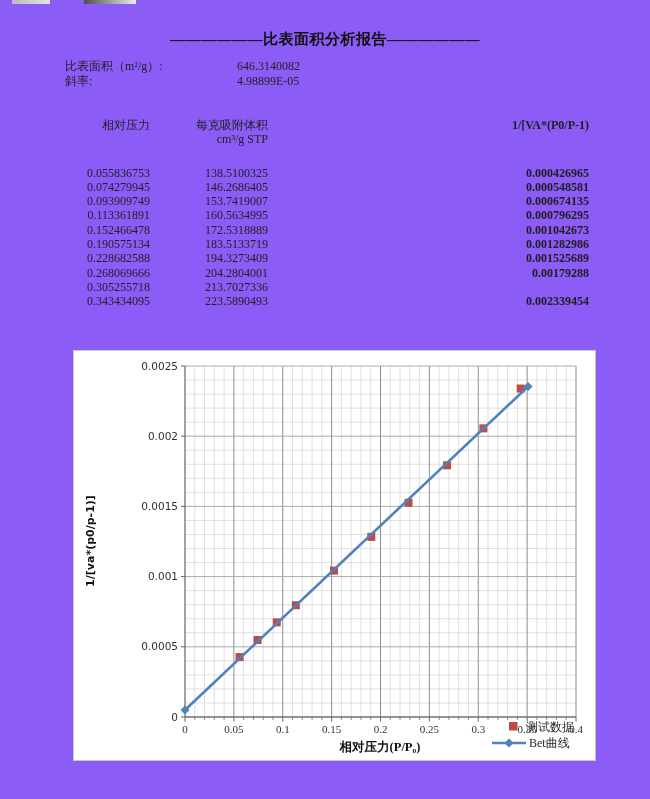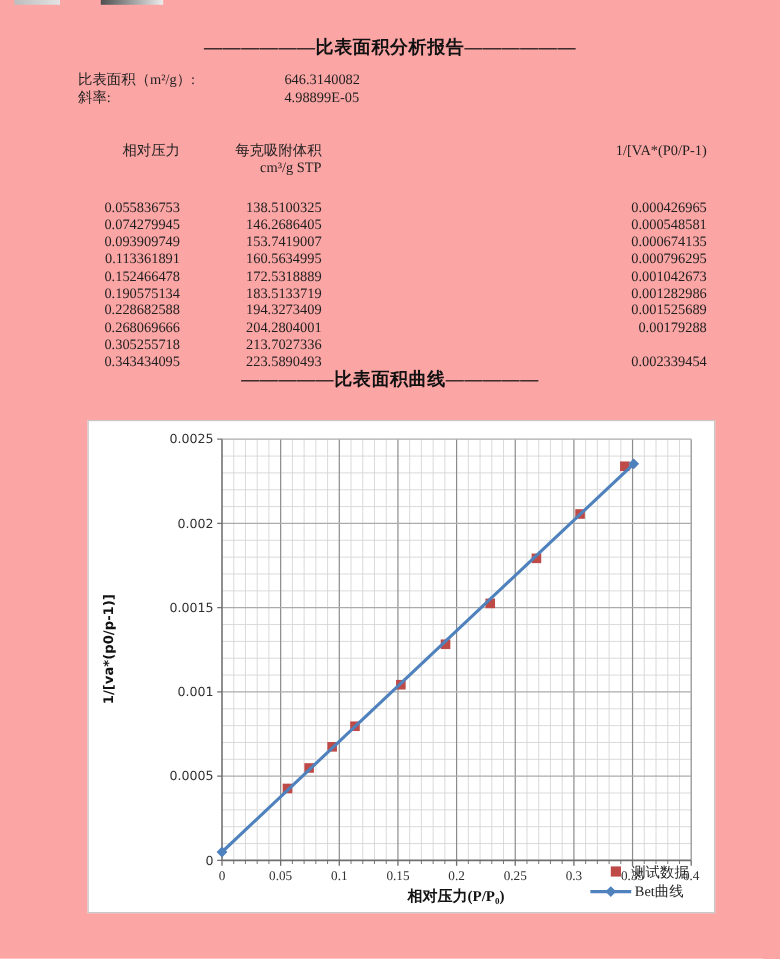--- a/index.html
+++ b/index.html
@@ -1,17 +1,17 @@
 <!DOCTYPE html>
 <html><head>
 <meta charset="utf-8">
 <style>
   html,body { margin:0; padding:0; background:#ffffff; }
   #page {
-    position:relative; width:650px; height:799px; background:#fca5a5;
+    position:relative; width:650px; height:799px; background:#8b5cf6;
     font-family:"Liberation Serif","DejaVu Serif",serif; color:#1f1f1f;
     overflow:hidden;
   }
   .artifact { position:absolute; top:0; height:4px; }
   #artifact-1 { left:12px; width:38px; background:linear-gradient(to right,#bdbdbd,#e3e3e3); }
   #artifact-2 { left:84px; width:52px; background:linear-gradient(to right,#4f4f4f,#ededed); }
 
   .doc-title {
     position:absolute; left:0; width:650px; text-align:center;
     font-weight:bold; font-size:15px; letter-spacing:0.5px; color:#111;
@@ -25,21 +25,21 @@
   .srow { display:flex; line-height:14.5px; white-space:pre; }
   .srow .l1 { width:172px; flex:0 0 auto; text-align:left; }
   .srow .mid { flex:1 1 auto; text-align:left; }
   .srow .v2 { flex:0 0 auto; text-align:right;font-family:Liberation Serif, serif; }
 
   
   #table { position:absolute; left:65px; top:118px; width:524px; font-size:12px; }
   .trow { display:flex; line-height:14.3px;align-items:center; }
   .trow .c1 { width:85px;  flex:0 0 auto; text-align:right; }
   .trow .c2 { width:118px; flex:0 0 auto; text-align:right; }
-  .trow .c3 { flex:1 1 auto; text-align:right; }
+  .trow .c3 { flex:1 1 auto; text-align:right;font-weight:bold; }
   .trow .c2.unit { padding-right:22px; }
   #table .header { margin-bottom:0; }
   #table-body { margin-top:19px; }
 
   
   #chart-frame {
     position:absolute; left:73px; top:350px; width:521px; height:409px;
     border:1px solid #c8c8c8; background:#ffffff;
   }
   #chart-svg { position:absolute; left:0; top:0; }
@@ -123,21 +123,20 @@
           <span class="c2">213.7027336</span>
         </div>
         <div class="trow">
           <span class="c1">0.343434095</span>
           <span class="c2">223.5890493</span>
           <span class="c3">0.002339454</span>
         </div>
       </div>
   </div>
 
-  <div class="doc-title" id="title-curve">—————比表面积曲线—————</div>
 
   <div id="chart-frame">
     <svg id="chart-svg" width="521" height="409" xmlns="http://www.w3.org/2000/svg">
         <g>
           <line x1="120.775" y1="15" x2="120.775" y2="366" stroke="#d6d6d6" stroke-width="0.75"></line>
           <line x1="130.55" y1="15" x2="130.55" y2="366" stroke="#d6d6d6" stroke-width="0.75"></line>
           <line x1="140.325" y1="15" x2="140.325" y2="366" stroke="#d6d6d6" stroke-width="0.75"></line>
           <line x1="150.1" y1="15" x2="150.1" y2="366" stroke="#d6d6d6" stroke-width="0.75"></line>
           <line x1="169.65" y1="15" x2="169.65" y2="366" stroke="#d6d6d6" stroke-width="0.75"></line>
           <line x1="179.425" y1="15" x2="179.425" y2="366" stroke="#d6d6d6" stroke-width="0.75"></line>

